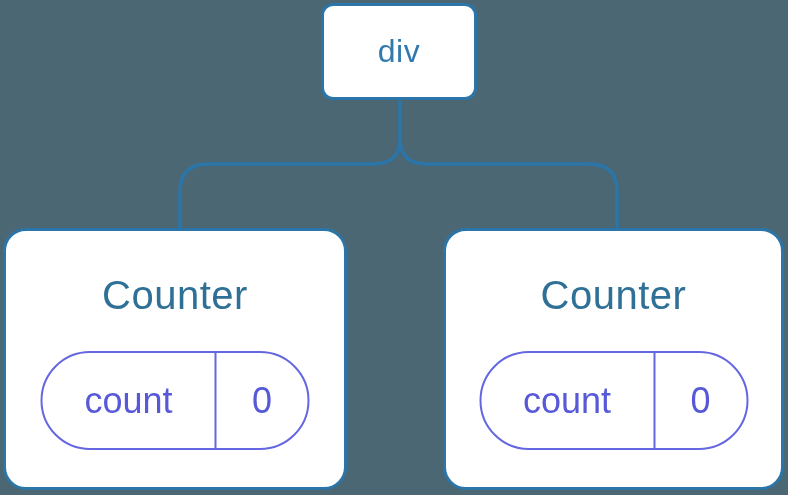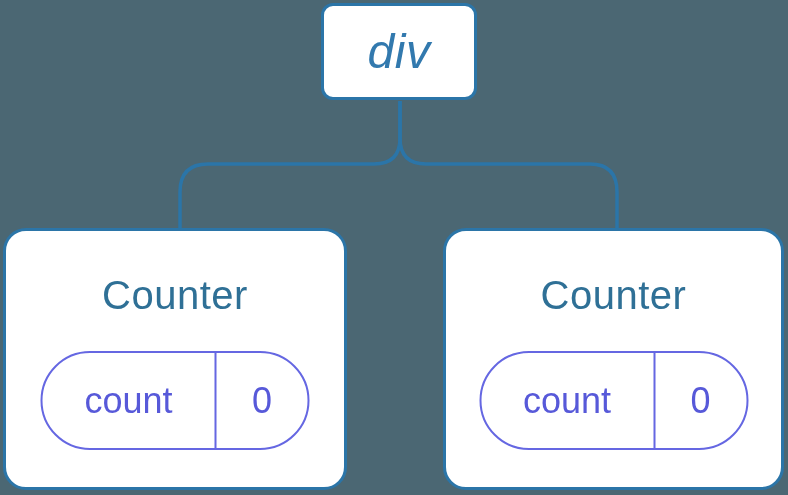--- a/index.html
+++ b/index.html
@@ -36,25 +36,24 @@
     height: 97px;
     background: var(--card-background, #fff);
     border: 3px solid var(--card-border, #2B75A8);
     border-radius: 12px;
     box-sizing: border-box;
     display: flex;
     align-items: center;
     justify-content: center;
   }
   .node-root .root-label {
-    font-size: 48px;
+    font-size: 32px;
     font-weight: 500;
     color: var(--node-label, #3279AE);
     letter-spacing: 0.5px;
-    font-style: italic;
   }
   .card {
     position: absolute;
     top: 228px;
     width: 344px;
     height: 262px;
     background: var(--card-background, #fff);
     border: 3px solid var(--card-border, #2B75A8);
     border-radius: 23px;
     box-sizing: border-box;

